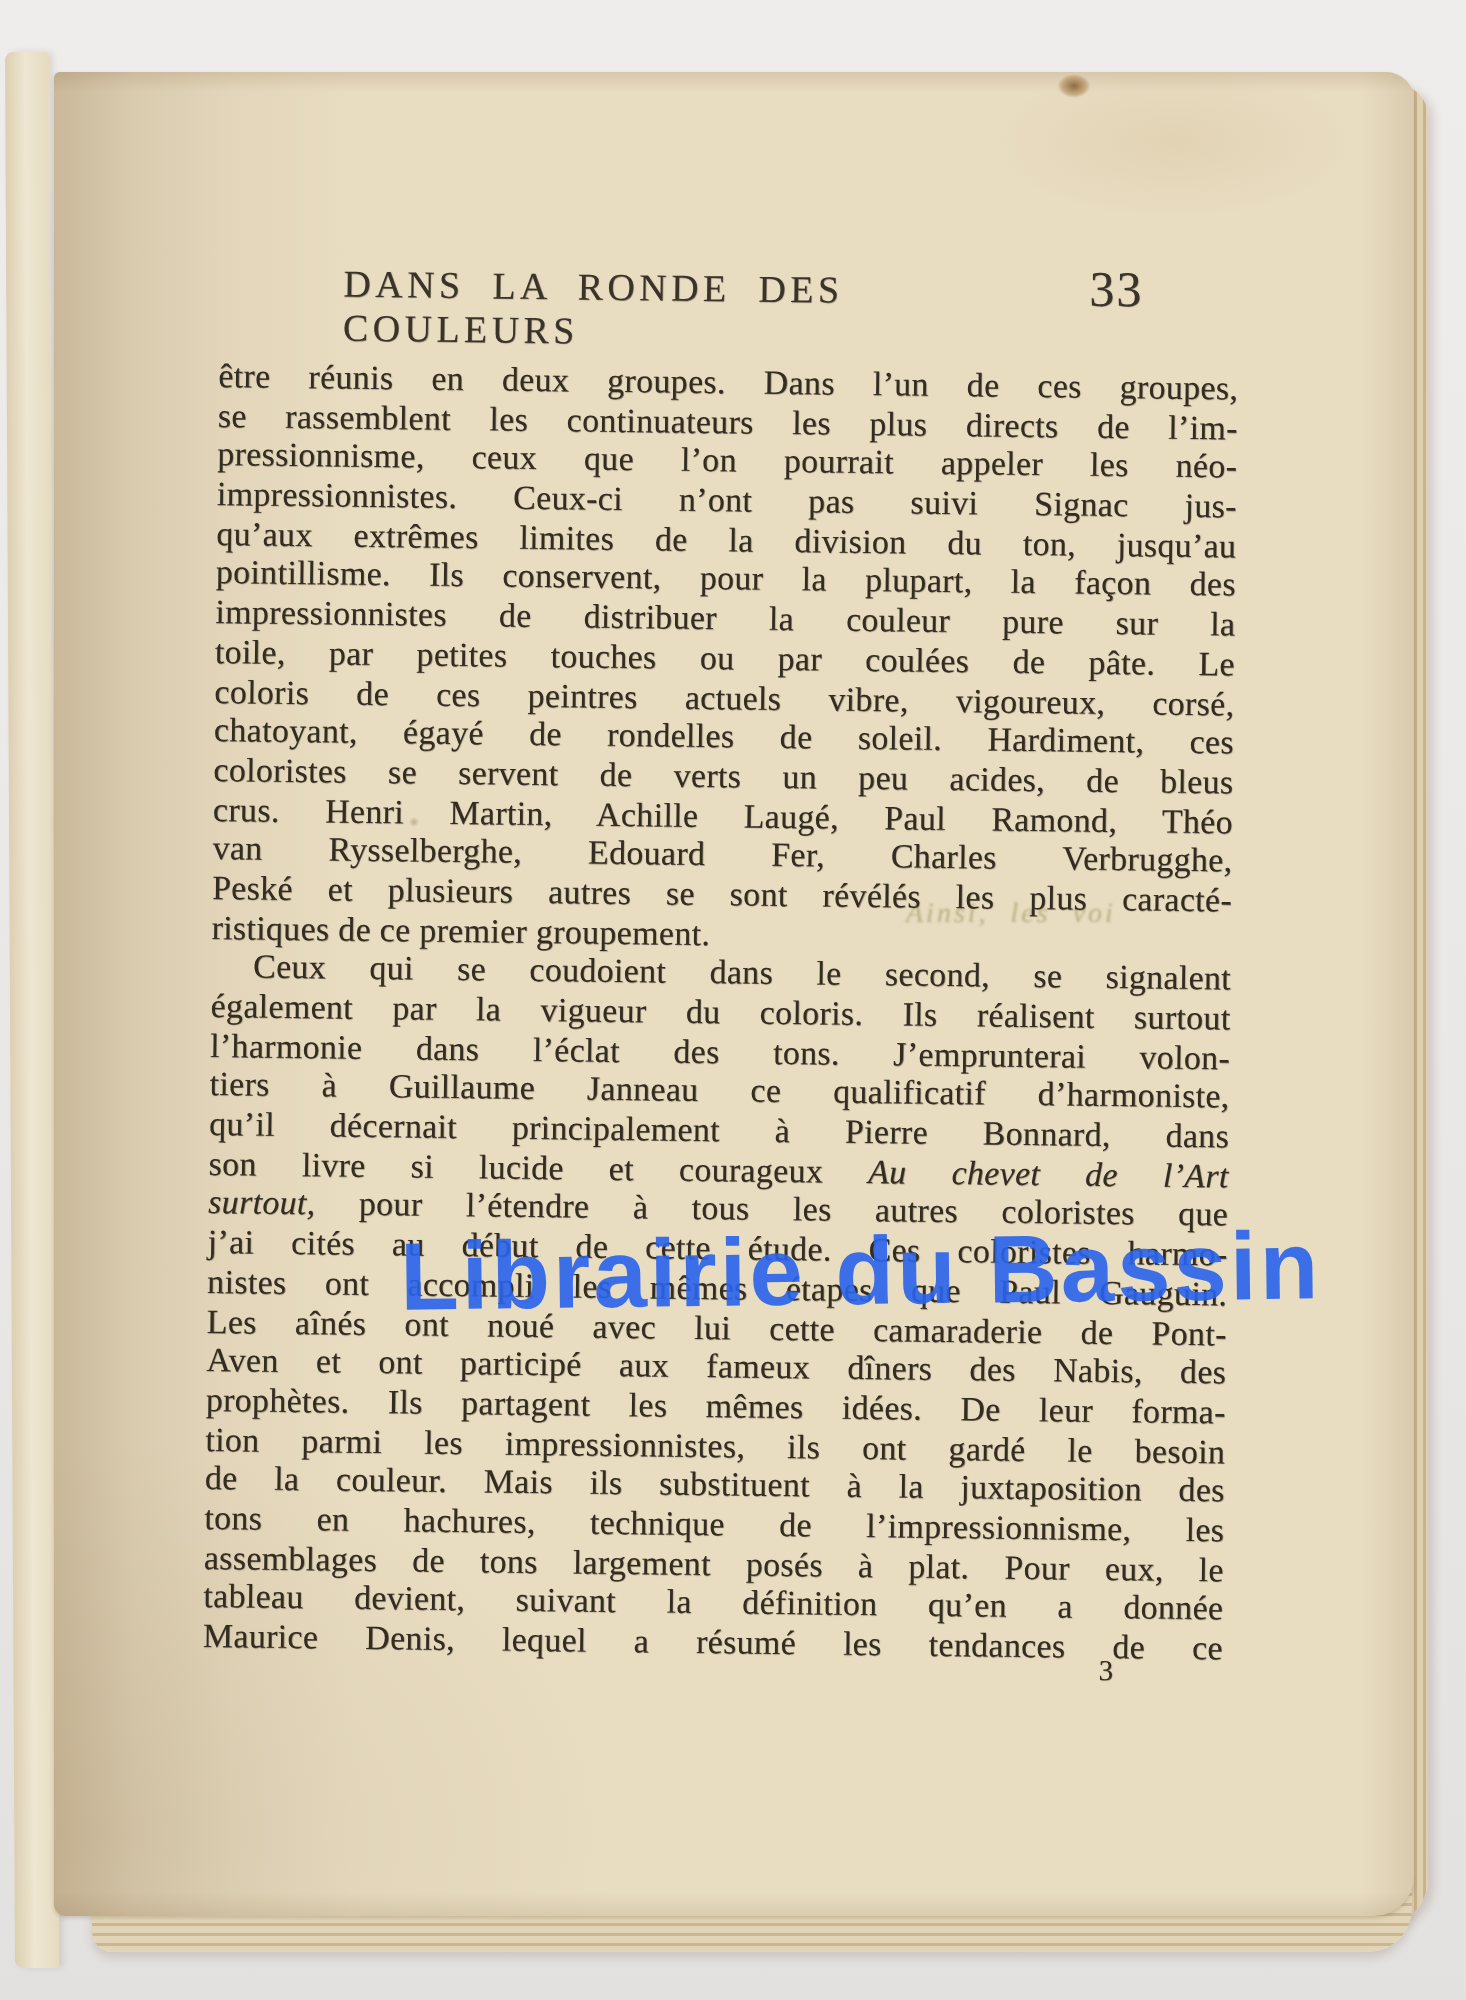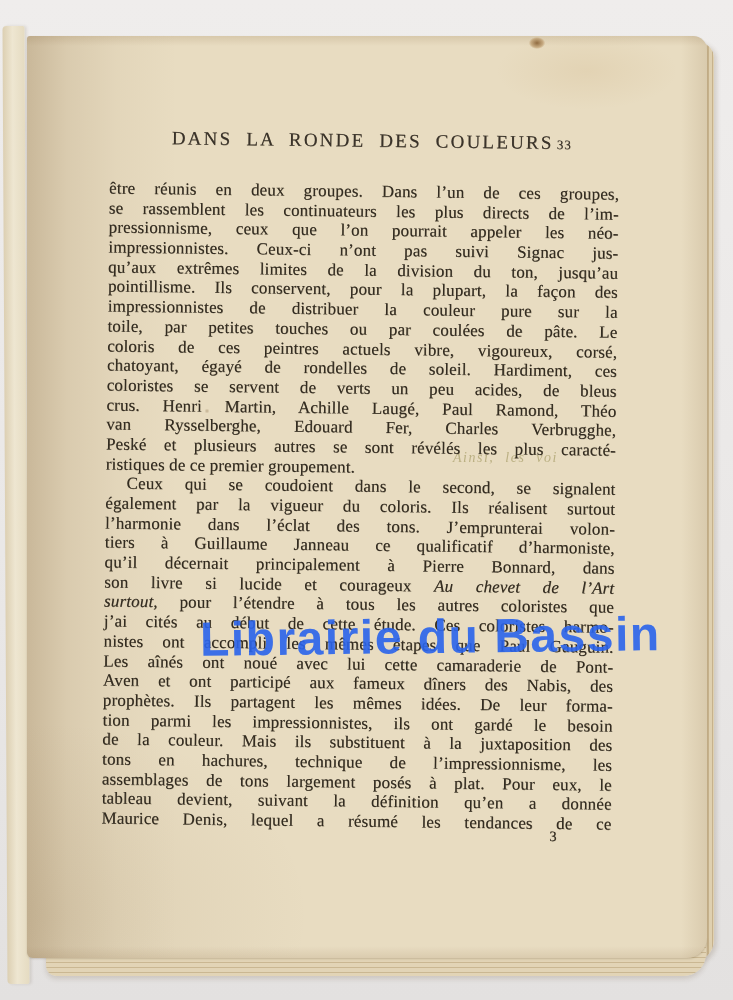--- a/index.html
+++ b/index.html
@@ -56,21 +56,21 @@
     transform:rotate(0.7deg); transform-origin:40px 0;
     color:#332c21;
     text-shadow: 0.3px 0.3px 0.4px rgba(45,35,20,.5);
   }
   .header {
     position:absolute; left:84px; top:90px; width:510px;
     display:flex; justify-content:space-between; align-items:baseline;
     font-size:19px; letter-spacing:2.2px; color:#3a332a;
   }
   .title { padding-left:62px; word-spacing:7px; }
-  .folio { padding-right:48px; letter-spacing:1px; font-size:13px; }
+  .folio { padding-right:48px; letter-spacing:1px; font-size:25px; }
 
   .body { position:absolute; left:84px; top:142px; width:510px; font-size:17px; letter-spacing:0.15px; }
   .line { line-height:19.7px; height:19.7px; text-align:justify; text-align-last:justify; }
   .line.flush  { text-align-last:left; }
   .line.indent { text-indent:21px; }
   .it { font-style:italic; }
 
   .signature { position:absolute; left:532px; top:786px; font-size:14.5px; letter-spacing:.5px; }
 
   

